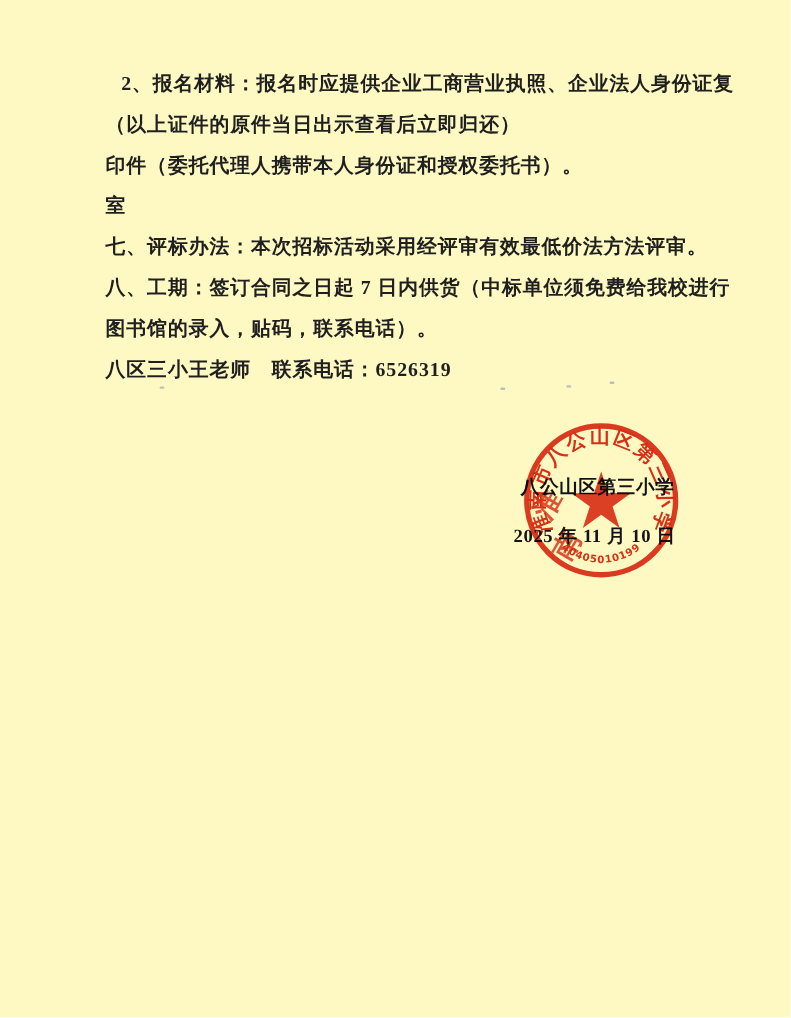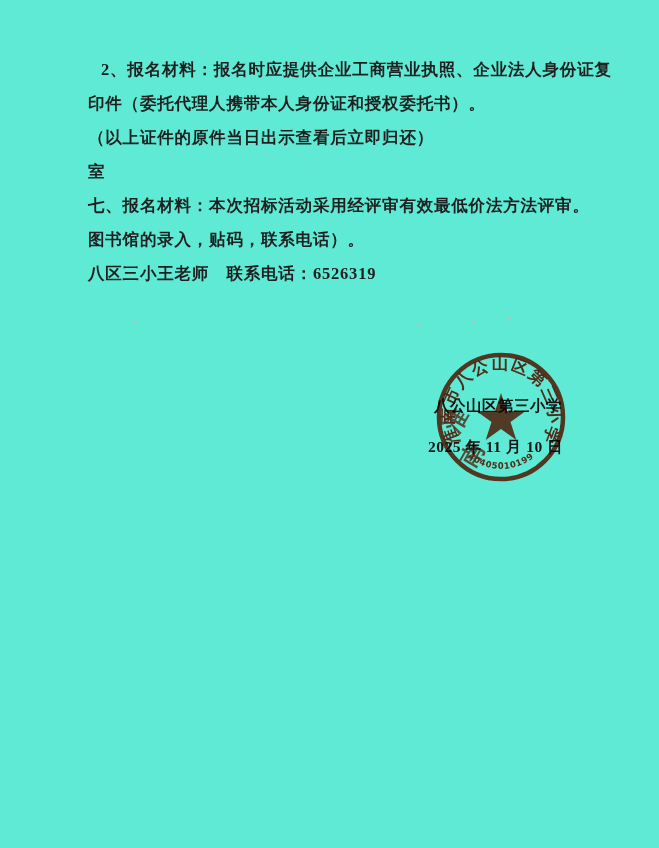--- a/index.html
+++ b/index.html
@@ -1,20 +1,20 @@
 <!DOCTYPE html>
 <html><head>
 <meta charset="utf-8">
 <style>
   html, body { margin: 0; padding: 0; background: #ffffff; }
   .page {
     position: relative;
     width: 659px;
     height: 848px;
-    background: #5eead4;
+    background: #fef9c3;
     overflow: hidden;
     font-family: "Liberation Serif", "DejaVu Serif", serif;
   }
   .doc-body {
     position: absolute;
     left: 88px;
     top: 53px;
     width: 530px;
     color: #1f1f1f;
     font-size: 16.5px;
@@ -74,24 +74,25 @@
     border-radius: 1px;
   }
 </style>
 </head>
 <body>
 
 <div class="page">
 
   <div class="doc-body">
     <div class="doc-line indent">2、报名材料：报名时应提供企业工商营业执照、企业法人身份证复</div>
+    <div class="doc-line">（以上证件的原件当日出示查看后立即归还）</div>
     <div class="doc-line">印件（委托代理人携带本人身份证和授权委托书）。</div>
-    <div class="doc-line">（以上证件的原件当日出示查看后立即归还）</div>
     <div class="doc-line">室</div>
-    <div class="doc-line">七、报名材料：本次招标活动采用经评审有效最低价法方法评审。</div>
+    <div class="doc-line">七、评标办法：本次招标活动采用经评审有效最低价法方法评审。</div>
+    <div class="doc-line">八、工期：签订合同之日起 7 日内供货（中标单位须免费给我校进行</div>
     <div class="doc-line">图书馆的录入，贴码，联系电话）。</div>
     <div class="doc-line">八区三小王老师　联系电话：6526319</div>
   </div>
 
   <div class="speck" style="left:133px; top:322px;"></div>
   <div class="speck" style="left:417px; top:323px;"></div>
   <div class="speck" style="left:472px; top:321px;"></div>
   <div class="speck" style="left:508px; top:318px;"></div>
 
   <div class="signature-name">八公山区第三小学</div>

